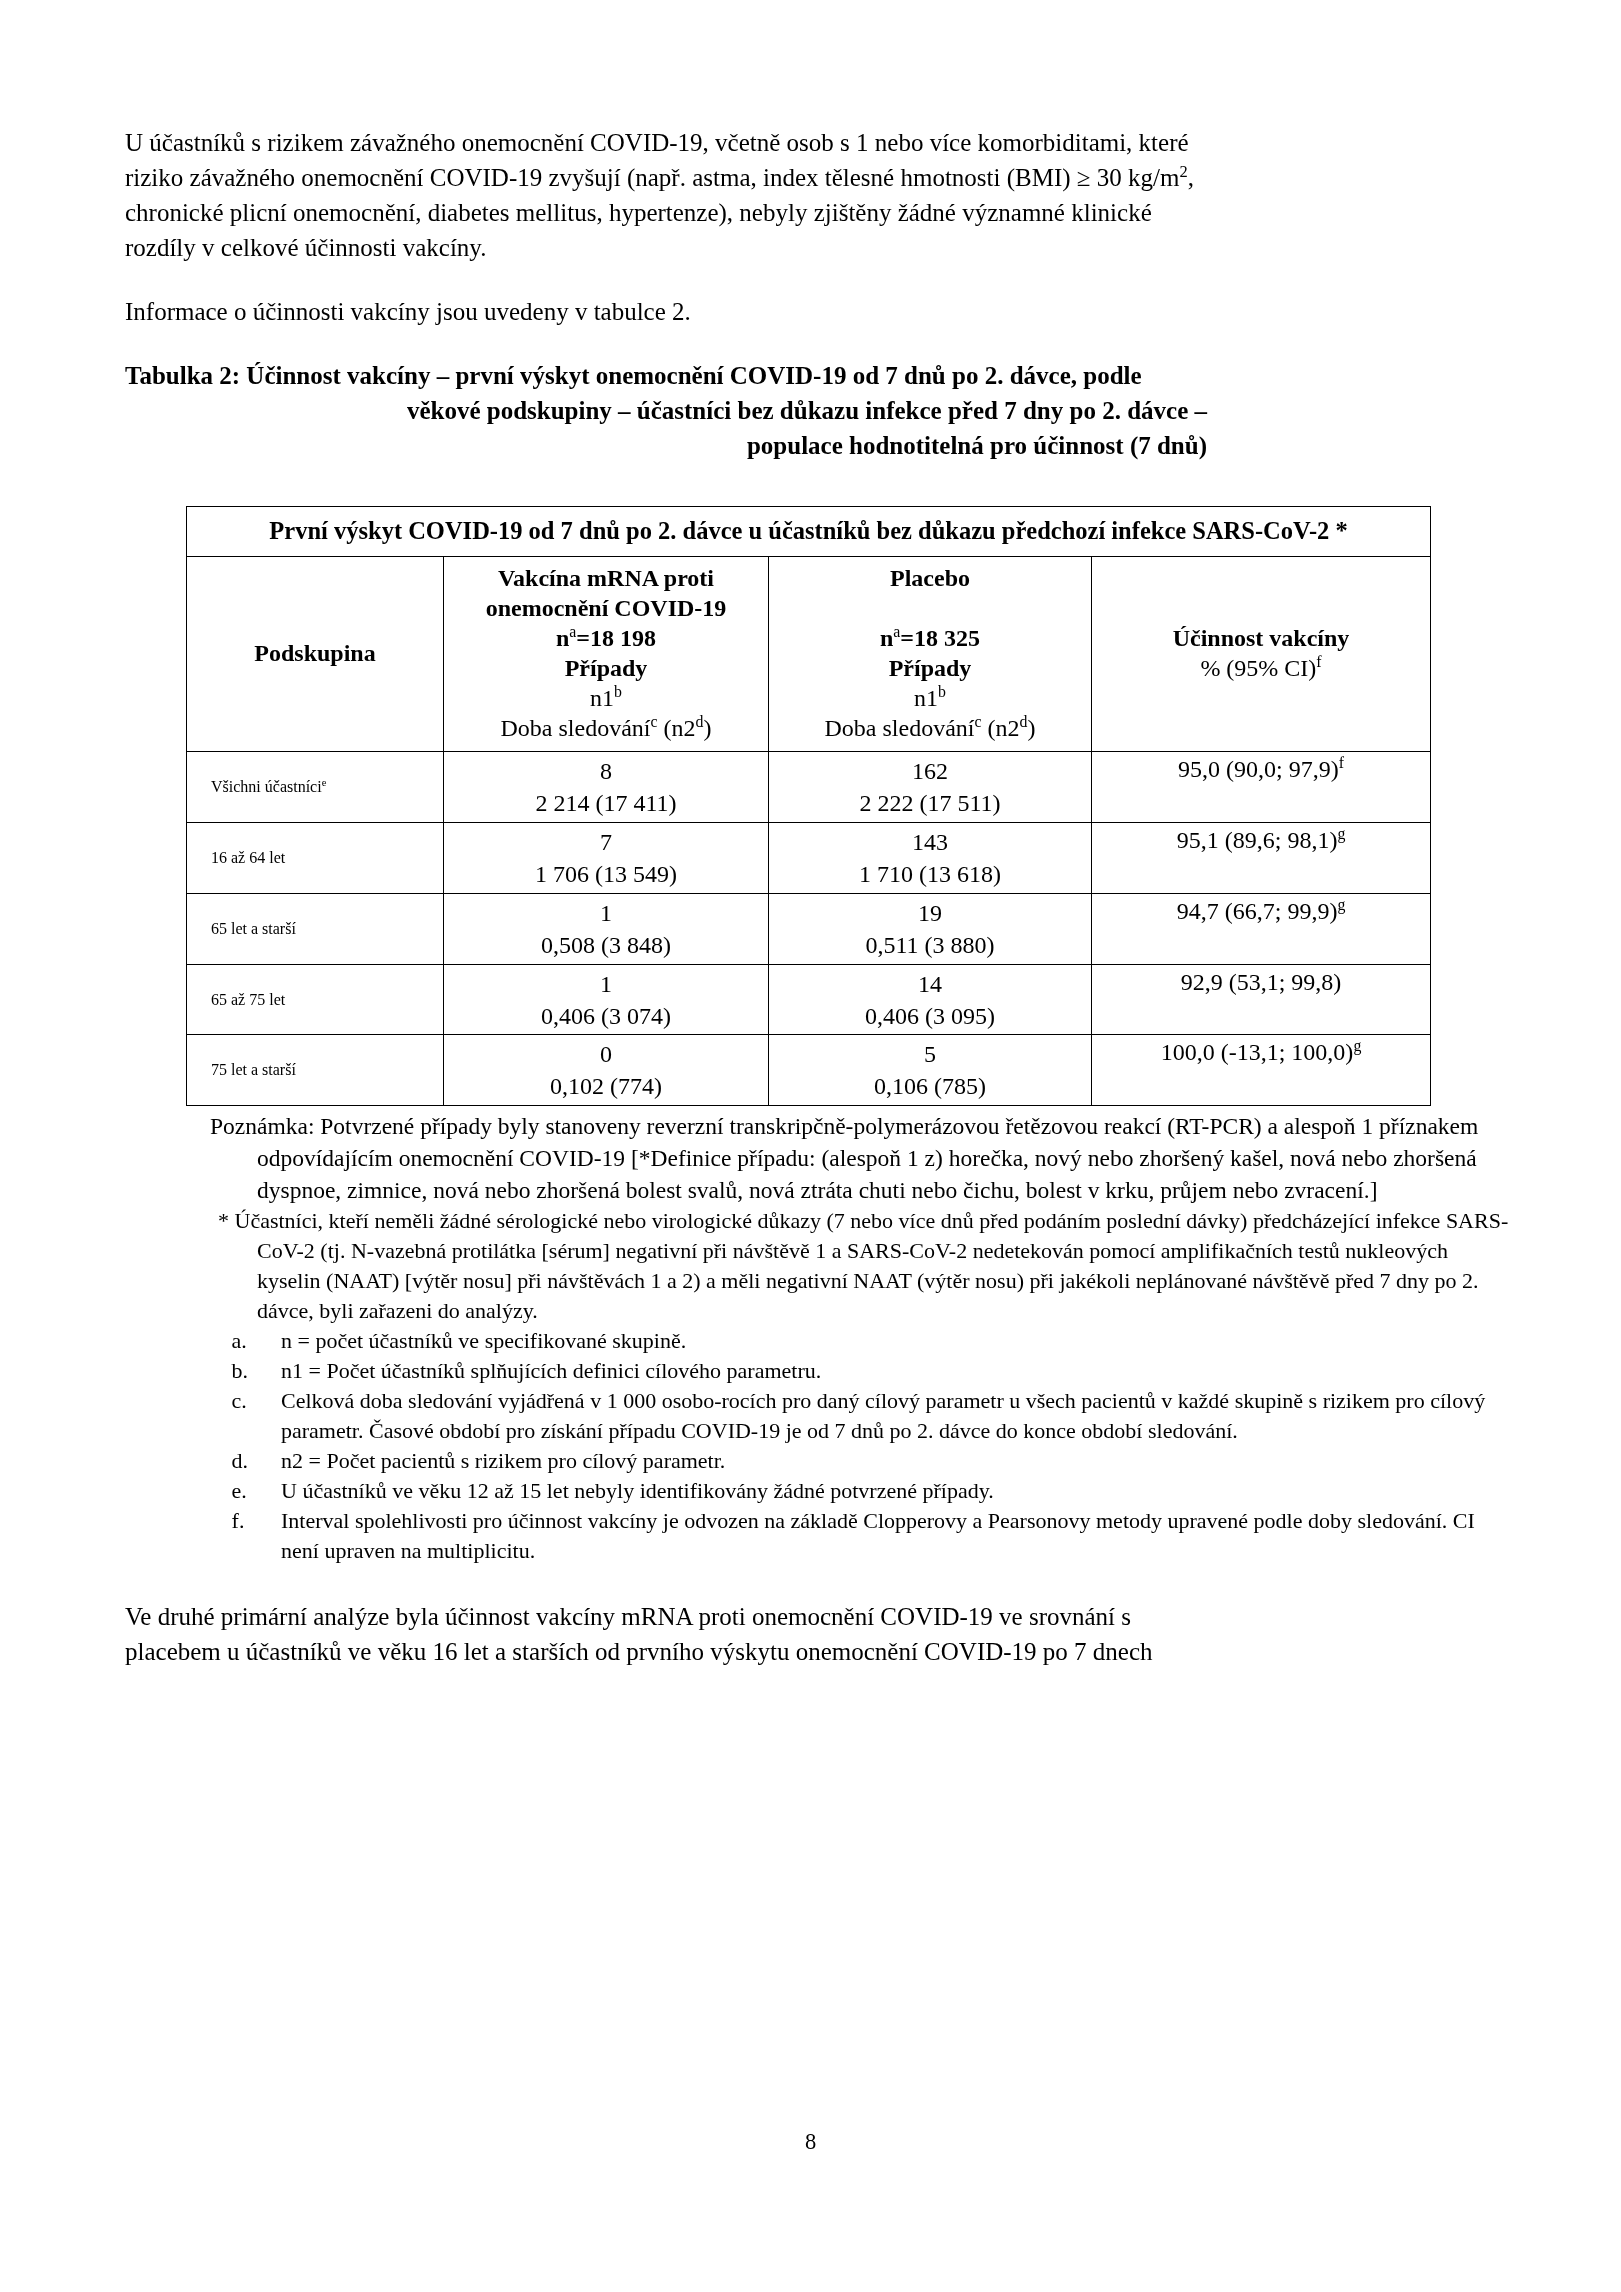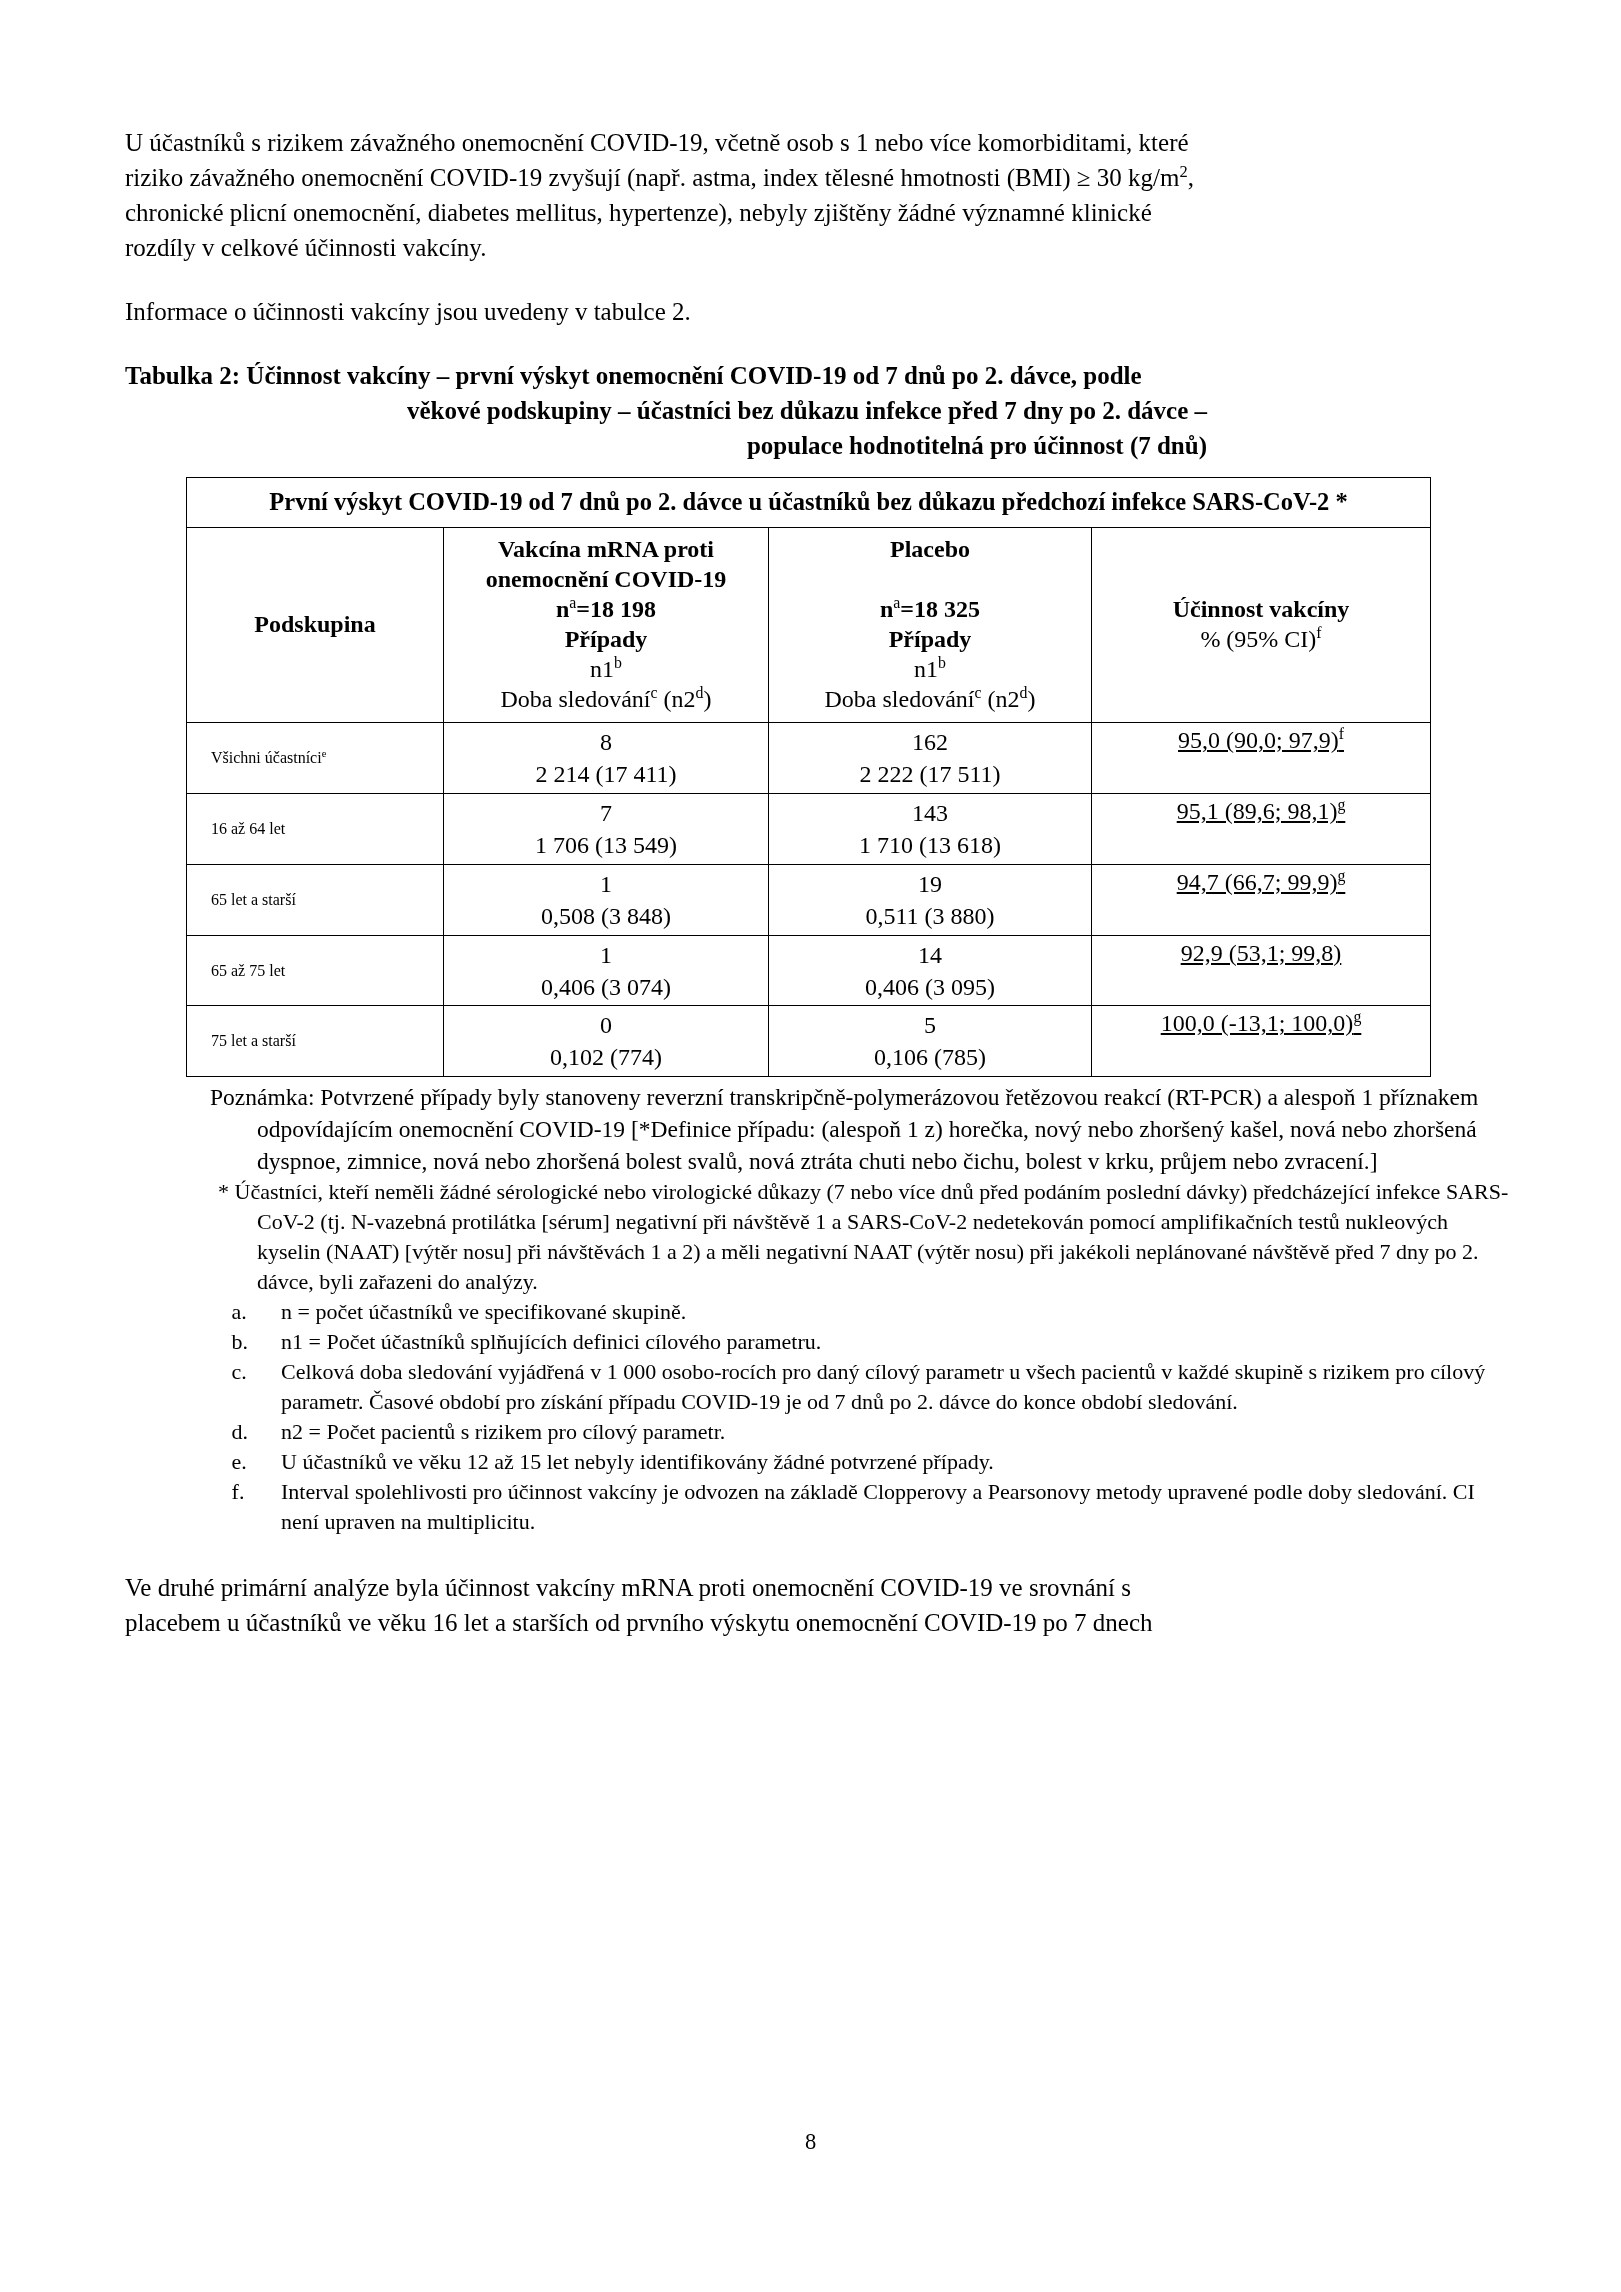--- a/index.html
+++ b/index.html
@@ -33,21 +33,21 @@
     text-align: left;
   }
 
   sup { font-size: 0.66em; vertical-align: super; line-height: 0; }
 
   
   .table-caption {
     font-size: 25px;
     line-height: 35px;
     font-weight: bold;
-    margin: 0 0 14px 0;
+    margin: 0 0 43px 0;
     padding-left: 116px;
     text-indent: -116px;
     max-width: 1176px;
   }
   .table-caption .cap-rest { display: block; text-align: right; }
 
   
   table.eff {
     border-collapse: collapse;
     width: 1245px;
@@ -86,21 +86,20 @@
     text-align: center;
     font-size: 24px;
     line-height: 32px;
   }
   table.eff td.eff-val {
     text-align: center;
     font-size: 24px;
     line-height: 32px;
     vertical-align: top;
     padding-top: 1px;
-    text-decoration: underline;
   }
   table.eff td.num .l1 { display: block; }
   table.eff td.num .l2 { display: block; }
 
   col.c1 { width: 257px; }
   col.c2 { width: 325px; }
   col.c3 { width: 323px; }
   col.c4 { width: 339px; }
 
   

